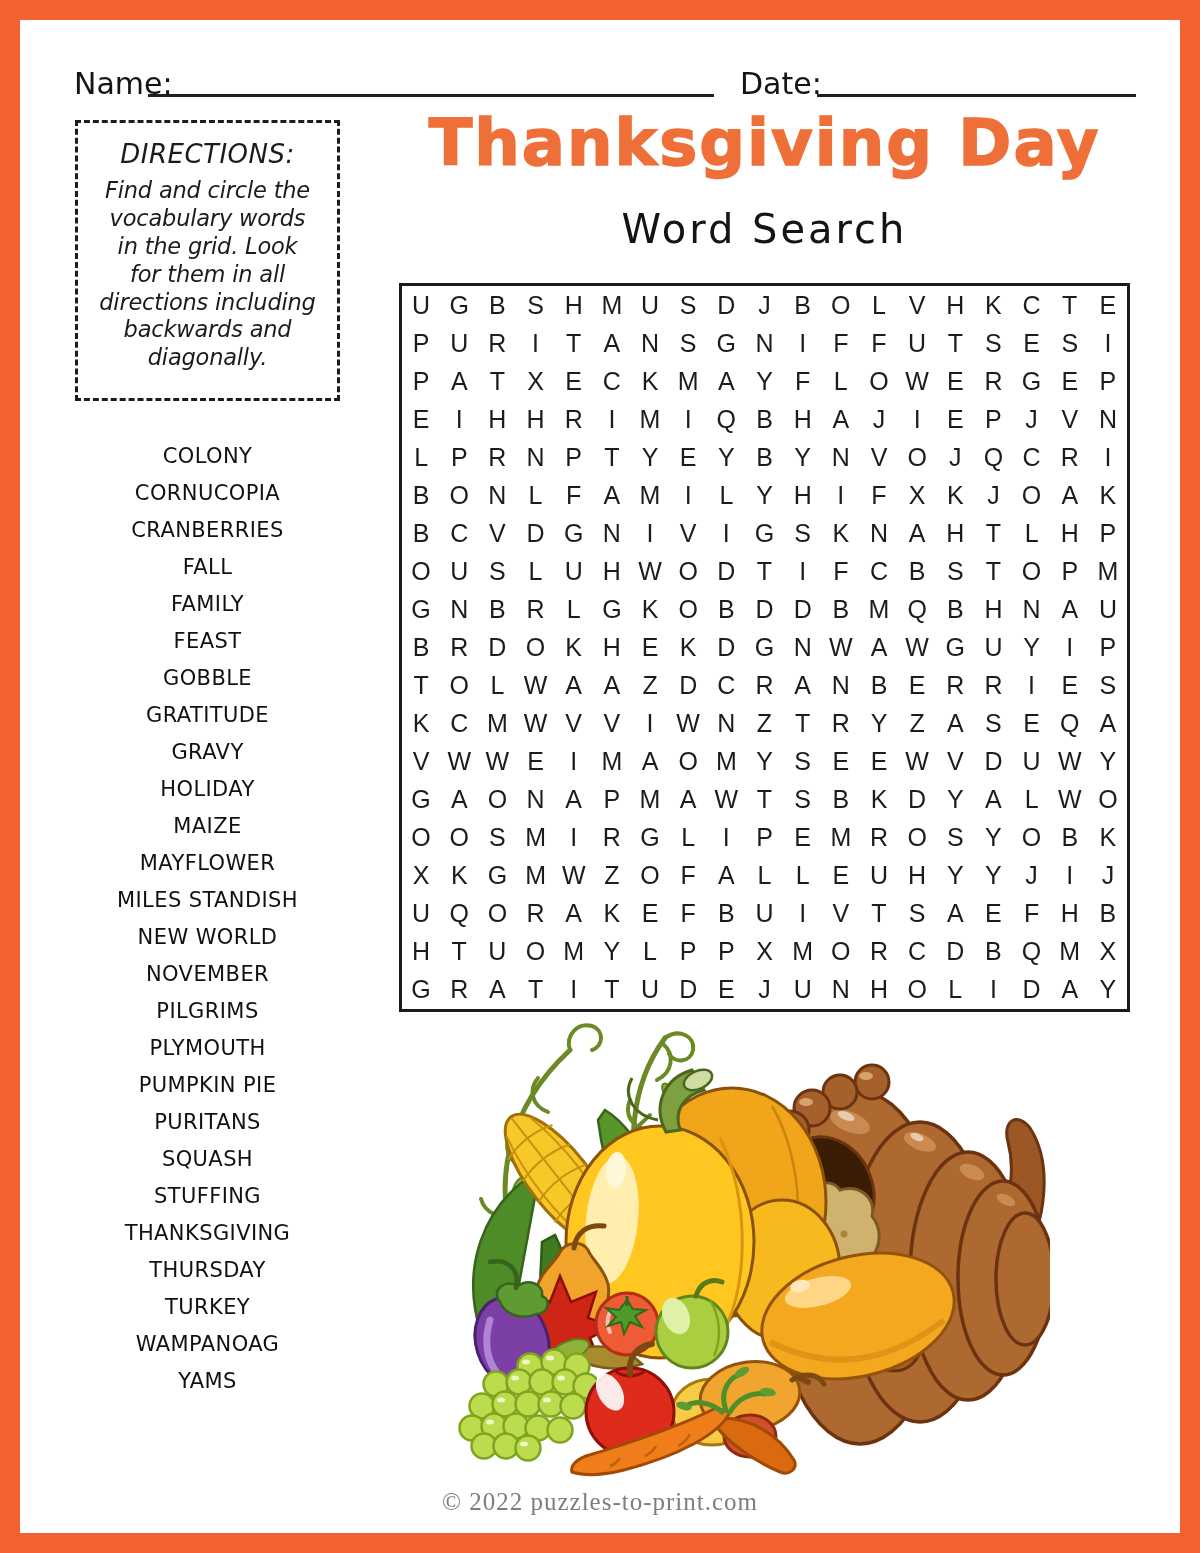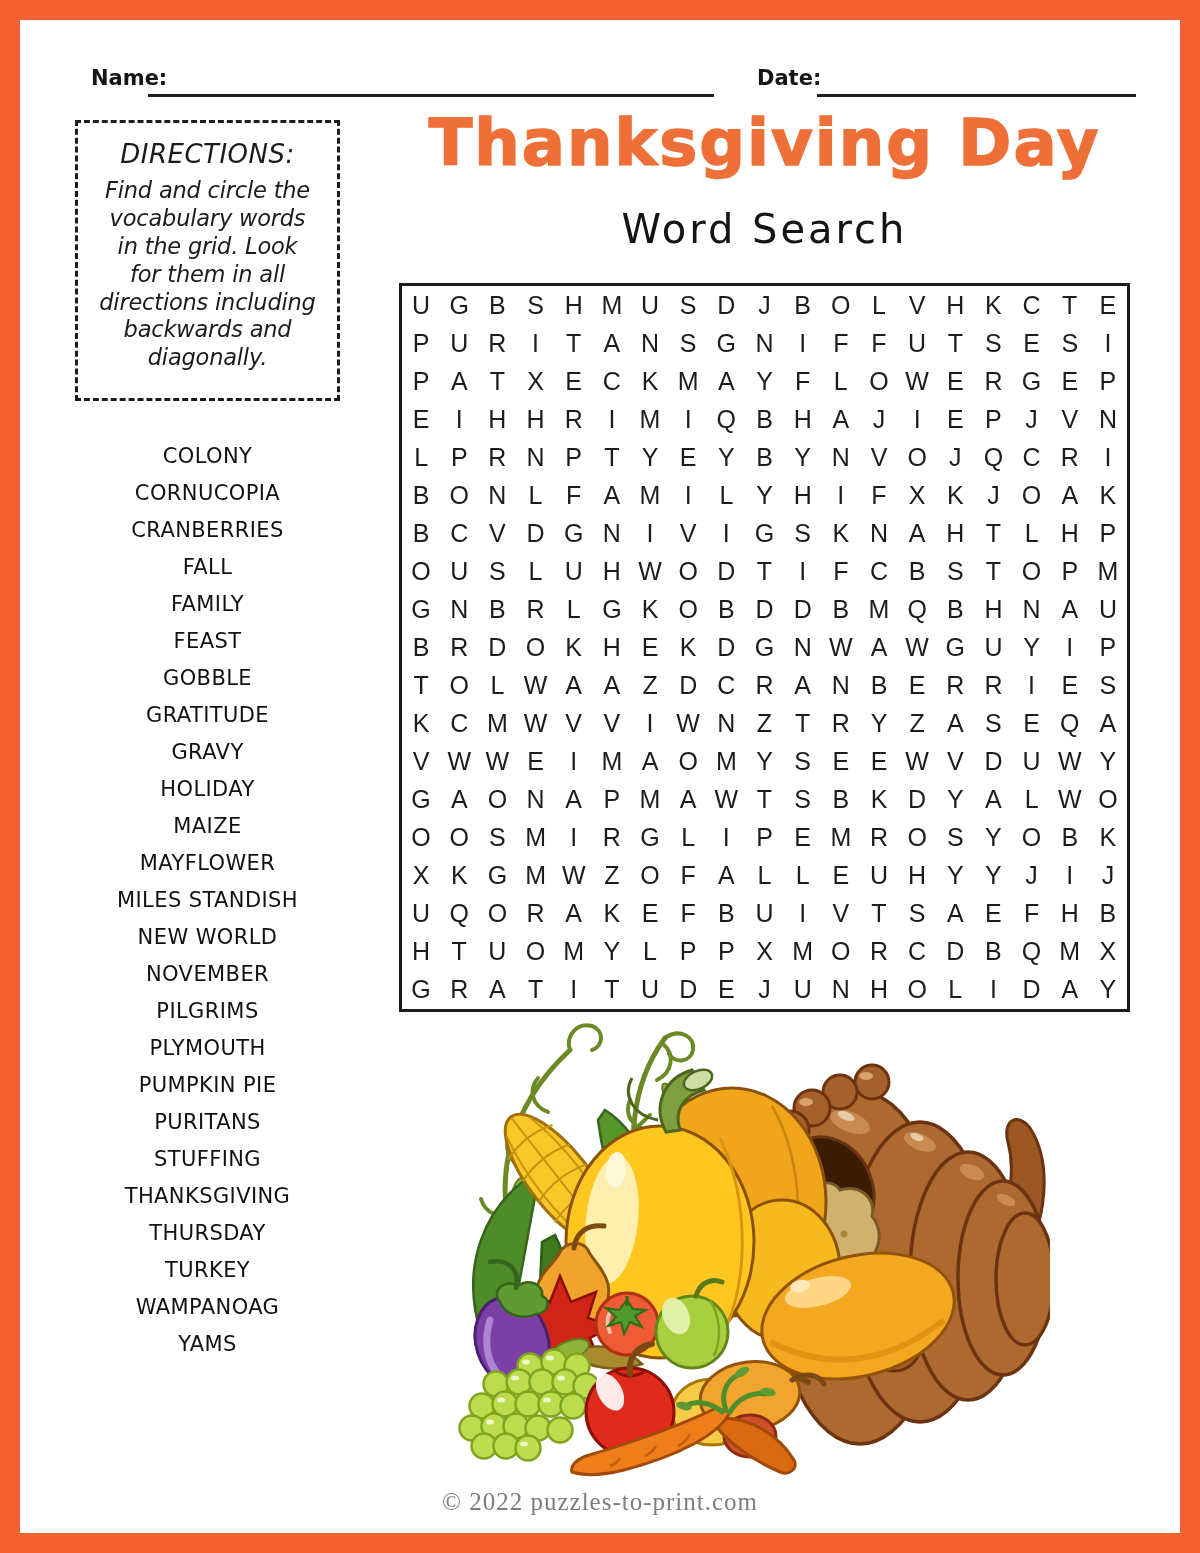--- a/index.html
+++ b/index.html
@@ -3,21 +3,21 @@
 <meta charset="utf-8">
 <style>
   html,body{margin:0;padding:0;background:#e8e8e8;}
   .page{
     position:relative;width:1200px;height:1553px;background:#fff;
     margin:0 auto;overflow:hidden;
     font-family:"DejaVu Sans",sans-serif;color:#1b1b1b;
   }
   .frame{position:absolute;inset:0;border:20px solid var(--frame,#F2612F);pointer-events:none;z-index:50;}
   .hand{font-family:"DejaVu Sans",sans-serif;}
-  .label{position:absolute;font-size:21px;font-weight:700;color:#151515;margin-left:17px;}
+  .label{position:absolute;font-size:30px;font-weight:400;color:#151515;}
   .name-label{left:74px;top:66px;}
   .date-label{left:740px;top:66px;}
   .rule{position:absolute;height:0;border-bottom:3px solid #1f1f1f;}
   .name-rule{left:148px;top:94px;width:566px;}
   .date-rule{left:817px;top:94px;width:319px;}
   .title{
     position:absolute;left:399px;top:106px;width:731px;text-align:center;
     font-size:64px;font-weight:bold;letter-spacing:2px;color:var(--title,#EE7038);
     -webkit-text-stroke:1.5px var(--title,#EE7038);
   }
@@ -86,20 +86,21 @@
       <div class="word">HOLIDAY</div>
       <div class="word">MAIZE</div>
       <div class="word">MAYFLOWER</div>
       <div class="word">MILES STANDISH</div>
       <div class="word">NEW WORLD</div>
       <div class="word">NOVEMBER</div>
       <div class="word">PILGRIMS</div>
       <div class="word">PLYMOUTH</div>
       <div class="word">PUMPKIN PIE</div>
       <div class="word">PURITANS</div>
+      <div class="word">SQUASH</div>
       <div class="word">STUFFING</div>
       <div class="word">THANKSGIVING</div>
       <div class="word">THURSDAY</div>
       <div class="word">TURKEY</div>
       <div class="word">WAMPANOAG</div>
       <div class="word">YAMS</div>
     </div>
 
   <div class="grid">
       <div class="cell">U</div>

